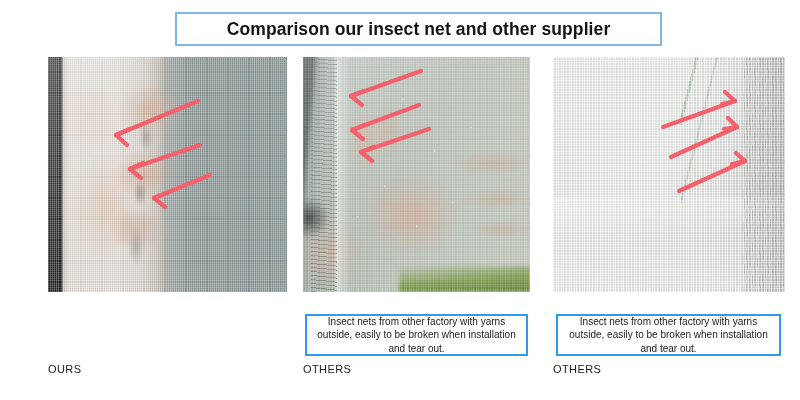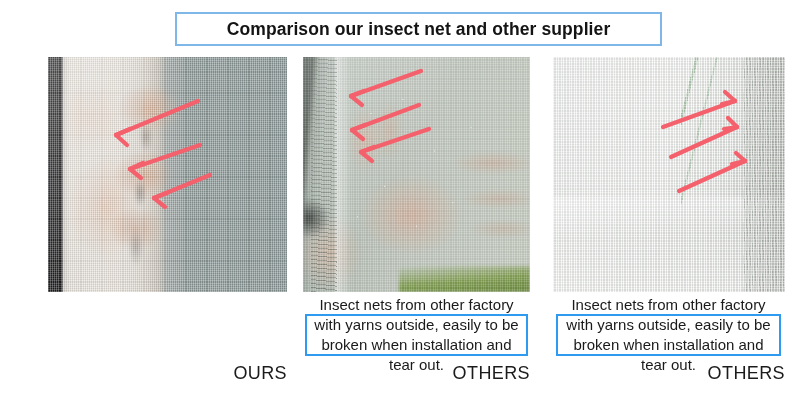--- a/index.html
+++ b/index.html
@@ -175,28 +175,28 @@
     position:absolute;
     border:2px solid #2f9bf0;
     background:#ffffff;
     box-sizing:border-box;
     display:flex;align-items:center;
     padding:3px 7px;
   }
   #cap1{left:56px;top:316px;width:215px;height:41px;}
   #cap2{left:305px;top:314px;width:223px;height:42px;}
   #cap3{left:556px;top:314px;width:225px;height:42px;}
-  .cap-text{font-size:15px;line-height:1.33;color:#1a1a1a;width:100%;}
+  .cap-text{font-size:10px;line-height:1.33;color:#1a1a1a;width:100%;}
   #cap1 .cap-text{text-align:left;font-size:11.4px;line-height:1.26;}
   #cap2 .cap-text,#cap3 .cap-text{text-align:center;}
 
   
   .panel-label{
     position:absolute;top:363px;height:22px;
-    font-size:18px;color:#1b1b1b;text-align:right;
+    font-size:11px;color:#1b1b1b;text-align:left;
     letter-spacing:.4px;
   }
   #lab1{left:48px;width:239px;}
   #lab2{left:303px;width:227px;}
   #lab3{left:553px;width:232px;}
 </style>
 </head>
 <body>
 
 <div id="stage">

